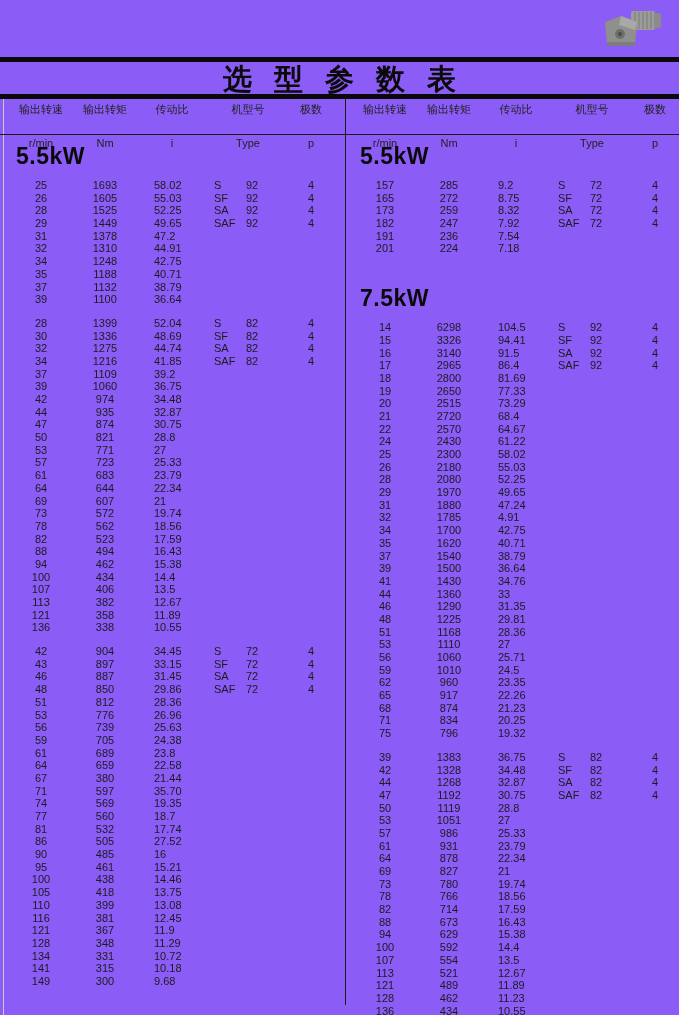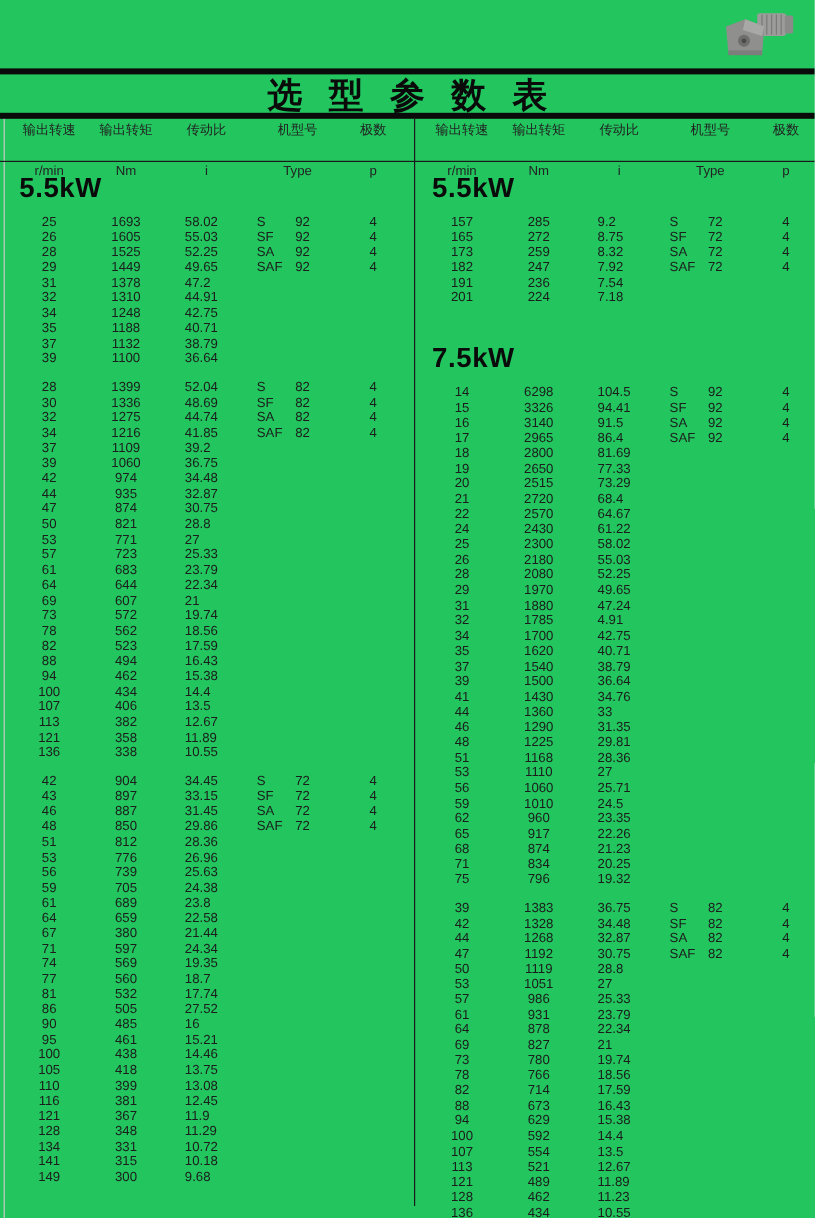--- a/index.html
+++ b/index.html
@@ -1,17 +1,17 @@
 <!DOCTYPE html>
 <html><head>
 <meta charset="utf-8">
 <style>
   html,body{margin:0;padding:0;background:#e8e8e6;}
   .sheet{
-    position:relative;width:679px;height:1015px;background:#22c55e;
+    position:relative;width:679px;height:1015px;background:#8b5cf6;
     font-family:"Liberation Sans",sans-serif;color:#111;overflow:hidden;
   }
   .edge-left{position:absolute;left:3px;top:96px;bottom:0;width:1px;background:#c9c9c6;}
   .photo{position:absolute;top:4px;right:12px;width:72px;height:50px;}
   .rule{position:absolute;left:0;width:679px;background:#0a0a0a;}
   .rule1{top:57px;height:5px;}
   .rule2{top:94px;height:5px;}
   .hline{position:absolute;left:0;top:134px;width:679px;height:1px;background:#1a1a1a;}
   .vline{position:absolute;left:345px;top:99px;height:906px;width:1px;background:#1a1a1a;}
   .title{
@@ -550,21 +550,21 @@
           <span class="c c-ratio">21.44</span>
           <span class="c c-type">
             <span class="t-prefix"></span>
             <span class="t-num"></span>
           </span>
           <span class="c c-poles"></span>
         </div>
         <div class="trow">
           <span class="c c-speed">71</span>
           <span class="c c-torque">597</span>
-          <span class="c c-ratio">24.34</span>
+          <span class="c c-ratio">35.70</span>
           <span class="c c-type">
             <span class="t-prefix"></span>
             <span class="t-num"></span>
           </span>
           <span class="c c-poles"></span>
         </div>
         <div class="trow">
           <span class="c c-speed">74</span>
           <span class="c c-torque">569</span>
           <span class="c c-ratio">19.35</span>

